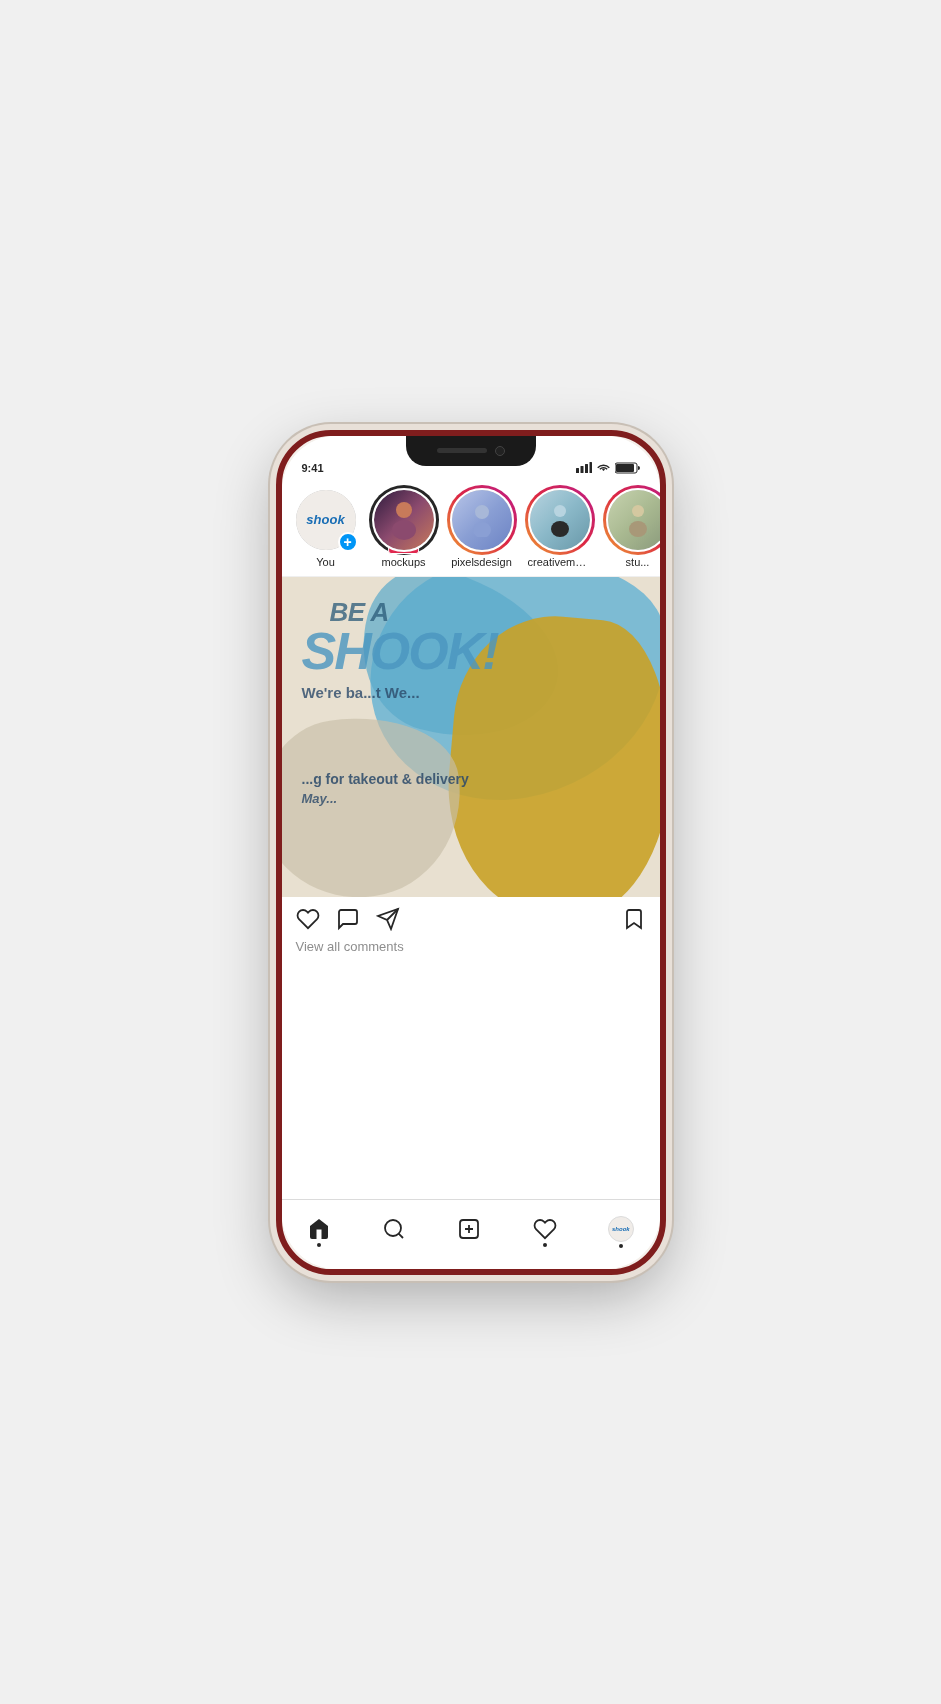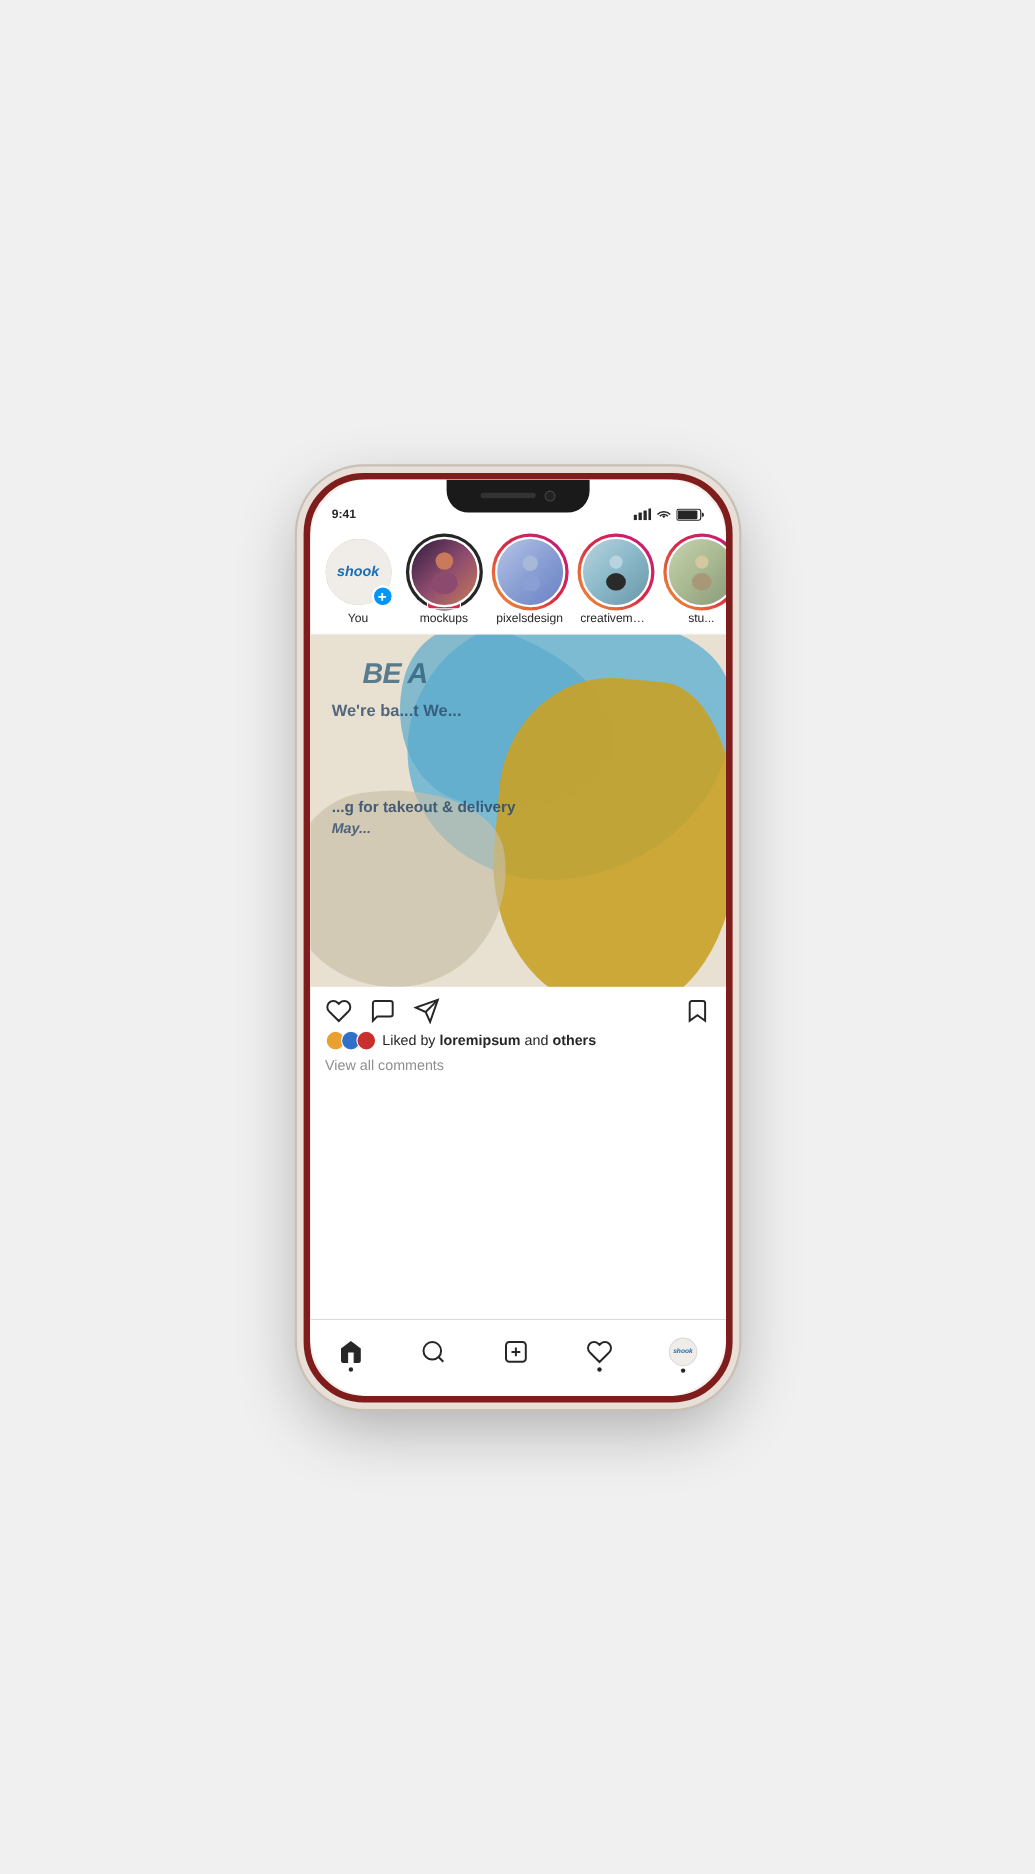--- a/index.html
+++ b/index.html
@@ -612,20 +612,21 @@
           <div style="position:absolute;top:-20px;right:-10px;width:300px;height:240px;background:#6ab4d4;border-radius:40% 60% 55% 45%/50% 40% 60% 50%;opacity:0.85;transform:rotate(-10deg);"></div>
 
           <div style="position:absolute;top:0;right:100px;width:200px;height:160px;background:#5aaacb;border-radius:30% 70% 60% 40%/40% 50% 50% 60%;opacity:0.7;transform:rotate(15deg);"></div>
 
           <div style="position:absolute;bottom:-20px;right:-10px;width:220px;height:300px;background:#c9a227;border-radius:50% 40% 45% 55%/40% 60% 50% 50%;opacity:0.9;transform:rotate(5deg);"></div>
 
           <div style="position:absolute;bottom:0;left:-20px;width:200px;height:180px;background:#c8bfa8;border-radius:40% 60% 50% 50%/50% 40% 60% 50%;opacity:0.65;transform:rotate(-8deg);"></div>
 
           <div class="post-text-overlay">
             <div style="font-size:26px;font-weight:900;color:#2a5a78;font-style:italic;text-transform:uppercase;opacity:0.75;letter-spacing:-0.5px;margin-left:28px;">Be a</div>
+            <div style="font-size:52px;font-weight:900;color:#4a96c0;font-style:italic;text-transform:uppercase;line-height:0.9;letter-spacing:-2px;opacity:0.8;">SHOOK!</div>
             <div style="font-size:15px;font-weight:700;color:#2c4a6a;margin-top:10px;opacity:0.8;">We're ba...t We...</div>
             <div style="margin-top:70px;"></div>
             <div style="font-size:14px;font-weight:700;color:#2c4a6a;opacity:0.85;">...g for takeout &amp; delivery</div>
             <div style="font-size:13px;font-weight:600;color:#2c4a6a;font-style:italic;margin-top:4px;opacity:0.8;">May...</div>
           </div>
         </div>
       </div>
 
       <div class="post-actions">
         <div class="action-icons-left">
@@ -650,33 +651,20 @@
           </div>
         </div>
 
         <div class="action-icon">
           <svg width="24" height="24" viewBox="0 0 24 24" fill="none" stroke="#262626" stroke-width="1.8">
             <path d="M19 21l-7-5-7 5V5a2 2 0 0 1 2-2h10a2 2 0 0 1 2 2z"></path>
           </svg>
         </div>
       </div>
 
-      <div class="likes-row">
-        <div class="like-avatars">
-          <div class="like-avatar" style="background:#e8a030;"></div>
-          <div class="like-avatar" style="background:#3070c8;"></div>
-          <div class="like-avatar" style="background:#c83030;"></div>
-        </div>
-        <span class="likes-text">
-          <span>Liked by</span>
-          <strong>loremipsum</strong>
-          <span>and</span>
-          <strong>others</strong>
-        </span>
-      </div>
 
 
       <div class="comments-link">View all comments</div>
 
 
       <div class="bottom-nav">
 
         <div class="nav-item">
           <svg width="24" height="24" viewBox="0 0 24 24" fill="#262626">
             <path d="M3 9l9-7 9 7v11a2 2 0 0 1-2 2H5a2 2 0 0 1-2-2z"></path>

